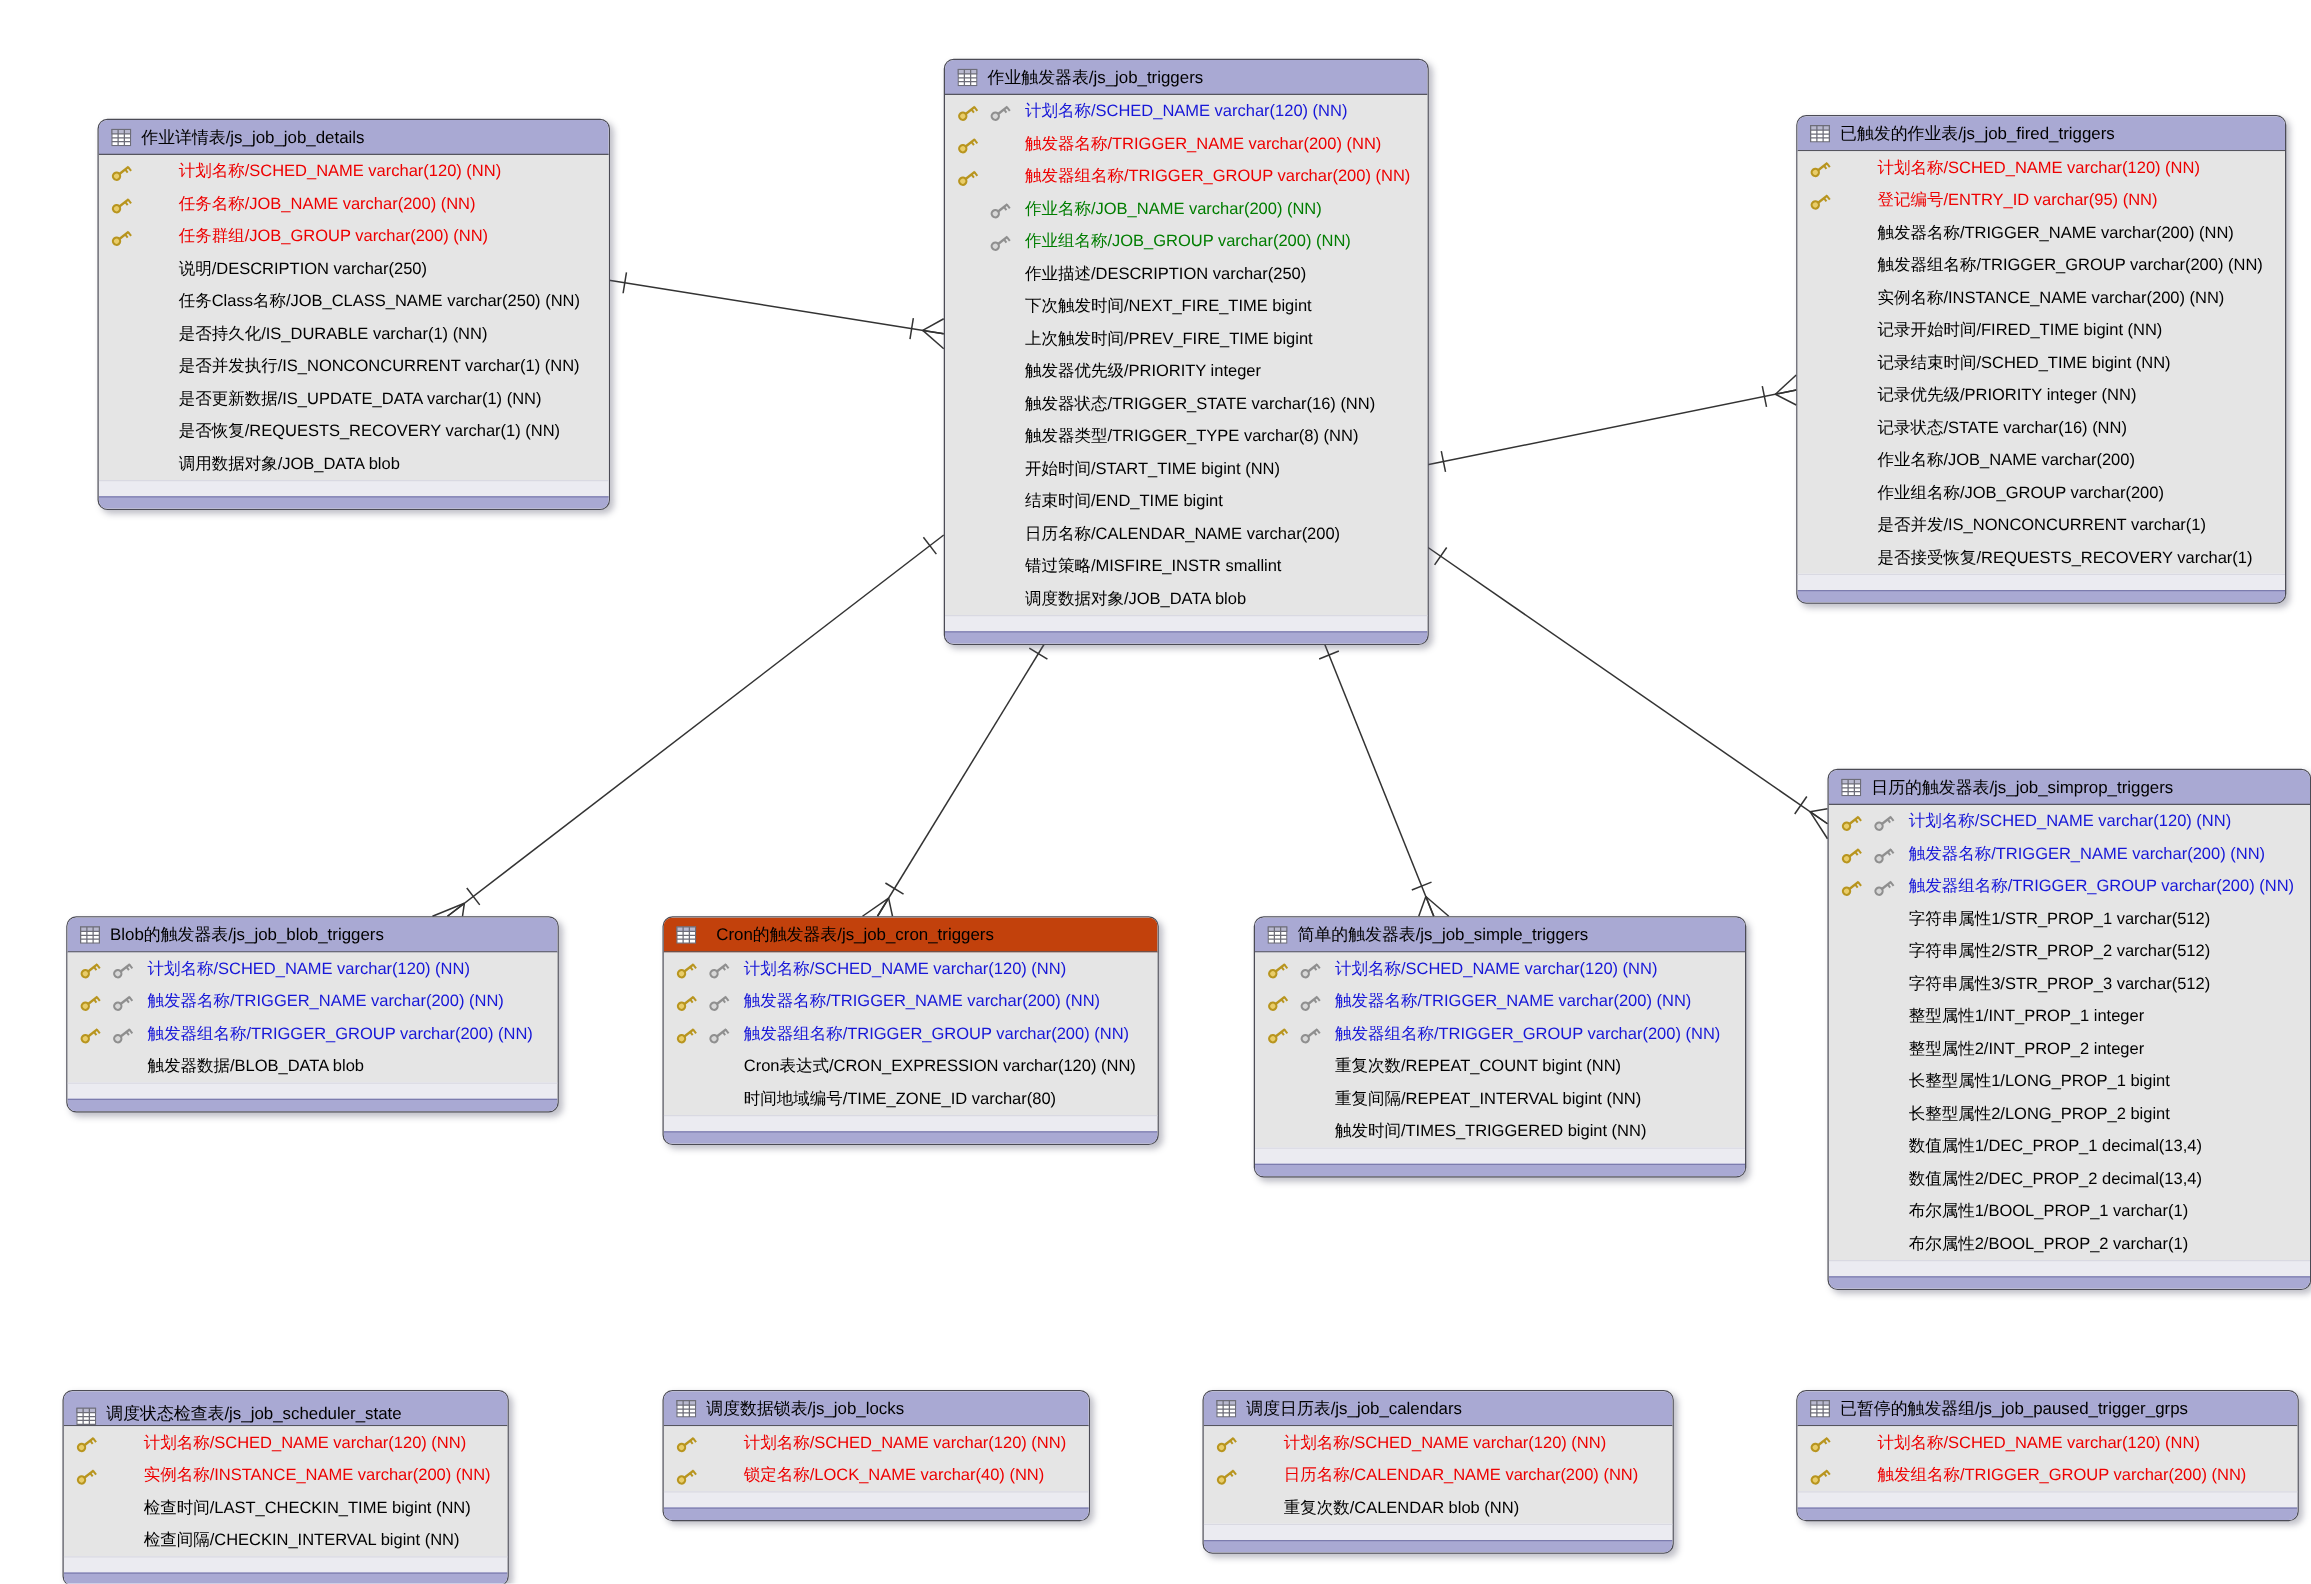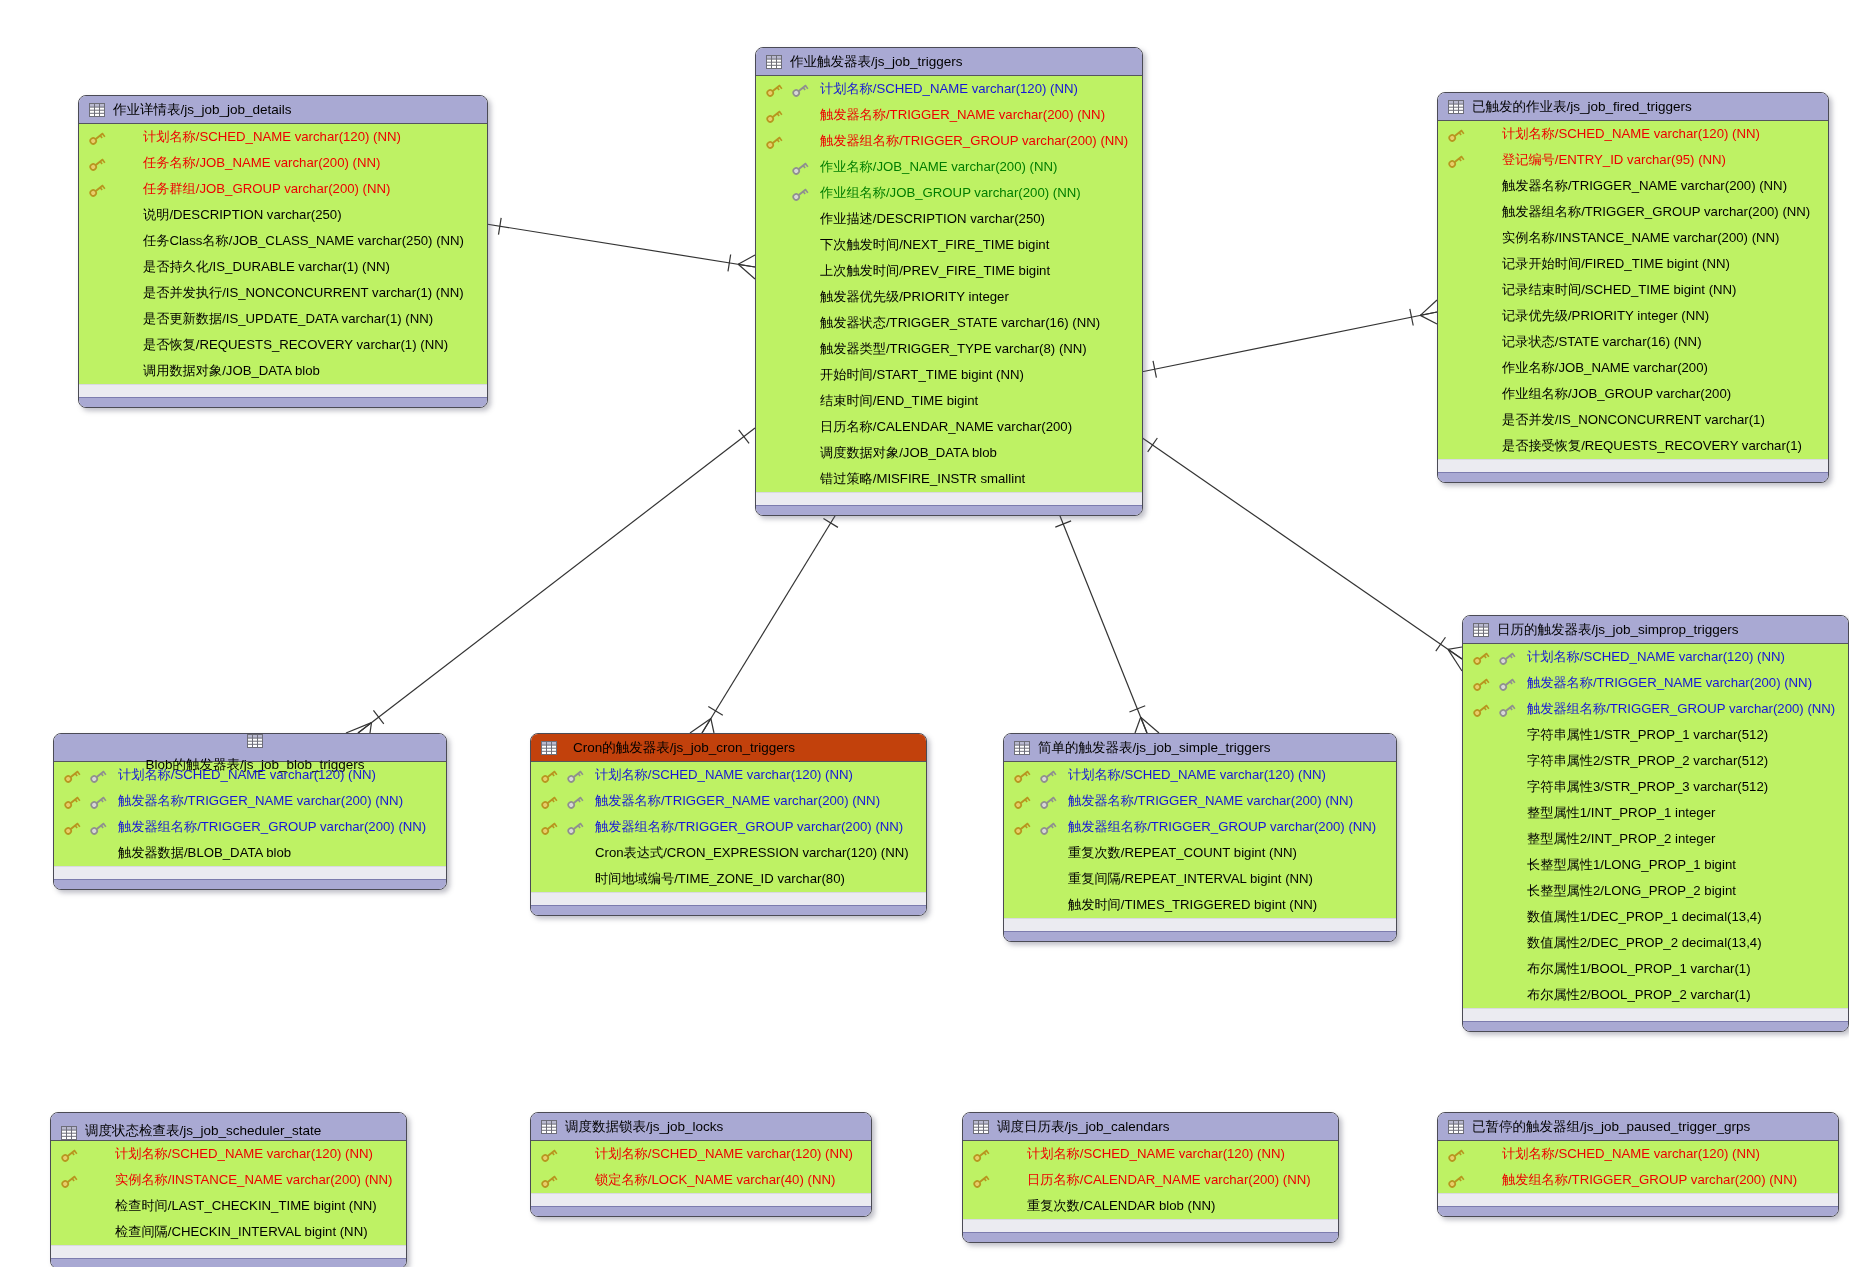--- a/index.html
+++ b/index.html
@@ -13,21 +13,21 @@
     box-shadow:3px 3px 5px rgba(90,90,110,.38);
     overflow:hidden;
   }
   .ehead {
     height:27px; background:#a9a9d3;
     border-bottom:1px solid #55555e;
     display:flex; align-items:center; gap:8px;
     padding-left:10px; font-size:13.5px; color:#000;
     white-space:nowrap;
   }
-  .ebody { background:#bef264; }
+  .ebody { background:#e5e5e5; }
   .erow {
     position:relative; height:26px; line-height:26px;
     font-size:13.2px; white-space:nowrap;
     padding-left:64px; padding-right:4px; overflow:hidden;
   }
   .erow .k1 { position:absolute; left:9px;  top:5px; }
   .erow .k2 { position:absolute; left:35px; top:5px; }
   .efoot1 { height:12px; background:#ebebf1; border-top:1px solid #d9d9e2; }
   .efoot2 { height:9px;  background:#a9a9d3; border-top:1px solid #7c7cae; }
 </style>
@@ -199,22 +199,22 @@
             </svg></span><span style="color: rgb(0, 125, 0);">作业组名称/JOB_GROUP varchar(200) (NN)</span></div>
         <div class="erow"><span style="color: rgb(0, 0, 0);">作业描述/DESCRIPTION varchar(250)</span></div>
         <div class="erow"><span style="color: rgb(0, 0, 0);">下次触发时间/NEXT_FIRE_TIME bigint</span></div>
         <div class="erow"><span style="color: rgb(0, 0, 0);">上次触发时间/PREV_FIRE_TIME bigint</span></div>
         <div class="erow"><span style="color: rgb(0, 0, 0);">触发器优先级/PRIORITY integer</span></div>
         <div class="erow"><span style="color: rgb(0, 0, 0);">触发器状态/TRIGGER_STATE varchar(16) (NN)</span></div>
         <div class="erow"><span style="color: rgb(0, 0, 0);">触发器类型/TRIGGER_TYPE varchar(8) (NN)</span></div>
         <div class="erow"><span style="color: rgb(0, 0, 0);">开始时间/START_TIME bigint (NN)</span></div>
         <div class="erow"><span style="color: rgb(0, 0, 0);">结束时间/END_TIME bigint</span></div>
         <div class="erow"><span style="color: rgb(0, 0, 0);">日历名称/CALENDAR_NAME varchar(200)</span></div>
+        <div class="erow"><span style="color: rgb(0, 0, 0);">错过策略/MISFIRE_INSTR smallint</span></div>
         <div class="erow"><span style="color: rgb(0, 0, 0);">调度数据对象/JOB_DATA blob</span></div>
-        <div class="erow"><span style="color: rgb(0, 0, 0);">错过策略/MISFIRE_INSTR smallint</span></div>
       </div>
       <div class="efoot1" style="background: rgb(235, 235, 241);"></div>
       <div class="efoot2" style="background: rgb(169, 169, 211);"></div>
     </div>
     <div class="etable" style="left: 1437px; top: 92px; width: 390px;">
       <div class="ehead" style="background: rgb(169, 169, 211);">
         <span style="display: inline-flex;">
           <svg width="16" height="14" viewBox="0 0 16 14">
             <rect x="0.5" y="0.5" width="15" height="13" fill="#ffffff" stroke="#6d6d78"></rect>
             <rect x="0.5" y="0.5" width="15" height="3.6" fill="#b9b9cf" stroke="#6d6d78"></rect>
@@ -252,21 +252,21 @@
         <div class="erow"><span style="color: rgb(0, 0, 0);">记录状态/STATE varchar(16) (NN)</span></div>
         <div class="erow"><span style="color: rgb(0, 0, 0);">作业名称/JOB_NAME varchar(200)</span></div>
         <div class="erow"><span style="color: rgb(0, 0, 0);">作业组名称/JOB_GROUP varchar(200)</span></div>
         <div class="erow"><span style="color: rgb(0, 0, 0);">是否并发/IS_NONCONCURRENT varchar(1)</span></div>
         <div class="erow"><span style="color: rgb(0, 0, 0);">是否接受恢复/REQUESTS_RECOVERY varchar(1)</span></div>
       </div>
       <div class="efoot1" style="background: rgb(235, 235, 241);"></div>
       <div class="efoot2" style="background: rgb(169, 169, 211);"></div>
     </div>
     <div class="etable" style="left: 53px; top: 733px; width: 392px;">
-      <div class="ehead" style="background: rgb(169, 169, 211); flex-direction: column;">
+      <div class="ehead" style="background: rgb(169, 169, 211);">
         <span style="display: inline-flex;">
           <svg width="16" height="14" viewBox="0 0 16 14">
             <rect x="0.5" y="0.5" width="15" height="13" fill="#ffffff" stroke="#6d6d78"></rect>
             <rect x="0.5" y="0.5" width="15" height="3.6" fill="#b9b9cf" stroke="#6d6d78"></rect>
             <line x1="5.5" y1="0.5" x2="5.5" y2="13.5" stroke="#6d6d78"></line>
             <line x1="10.5" y1="0.5" x2="10.5" y2="13.5" stroke="#6d6d78"></line>
             <line x1="0.5" y1="7.2" x2="15.5" y2="7.2" stroke="#6d6d78"></line>
             <line x1="0.5" y1="10.3" x2="15.5" y2="10.3" stroke="#6d6d78"></line>
           </svg>
         </span>

